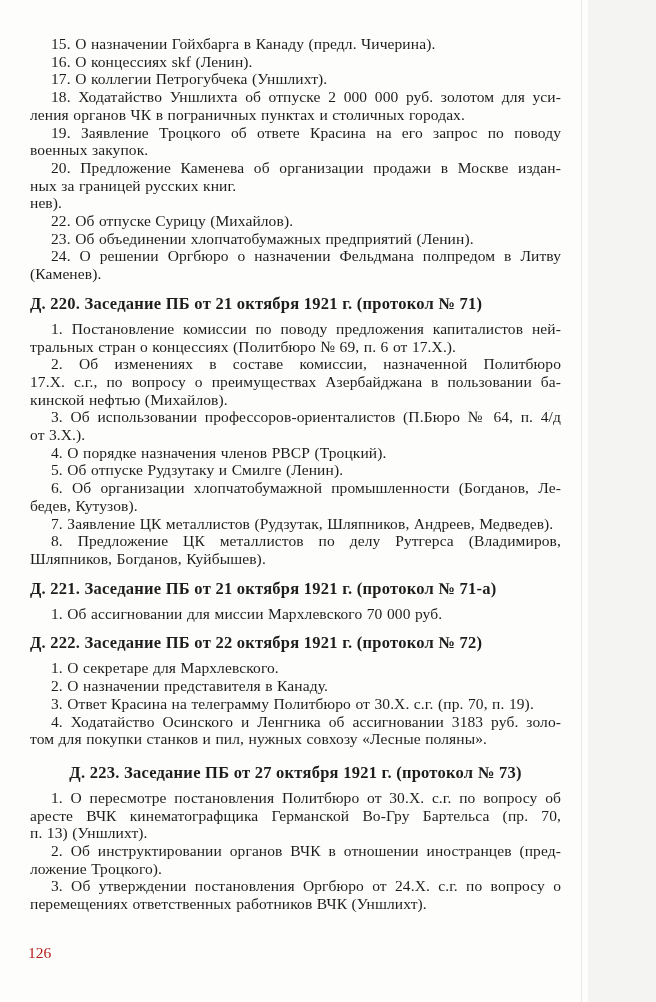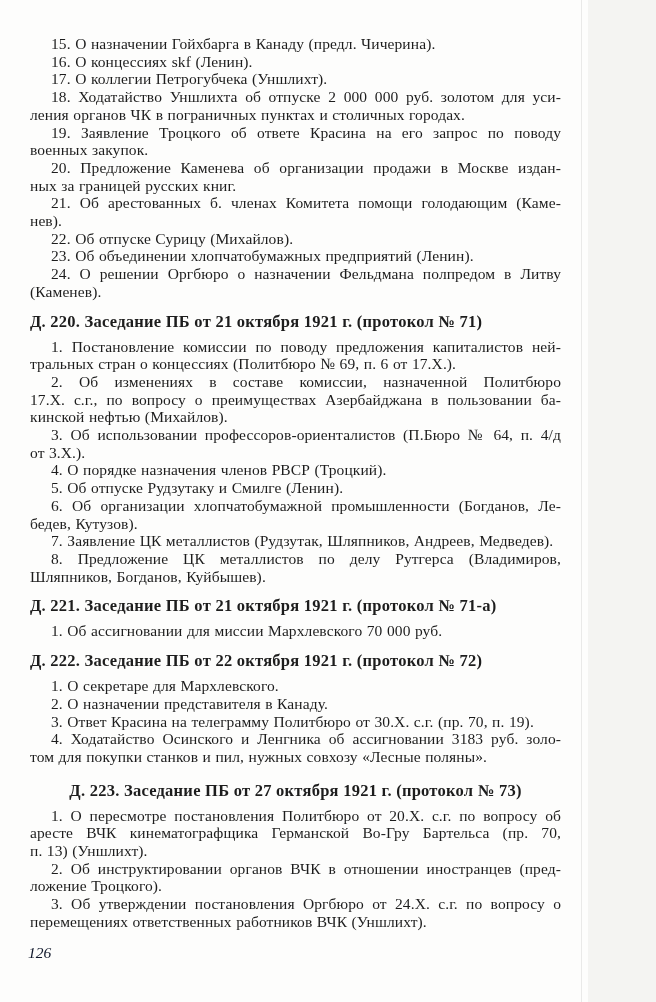--- a/index.html
+++ b/index.html
@@ -39,22 +39,21 @@
     font-weight: bold;
     line-height: 24px;
     letter-spacing: 0.25px;
     margin: 9px 0 4px 0;
   }
   .heading.big-gap { margin-top: 13px; text-align: center; }
   .pagenum {
     position: absolute;
     left: 28px; top: 944px;
     font-size: 15.5px;
-    color: #0f172a;
-    font-style: italic;
+    color: #b91c1c;
   }
 </style>
 </head>
 <body>
 
 <div class="page">
 
   <div class="block">
     <div class="item">
       <div class="line first last">15. О назначении Гойхбарга в Канаду (предл. Чичерина).</div>
@@ -71,21 +70,20 @@
     </div>
     <div class="item">
       <div class="line first">19. Заявление Троцкого об ответе Красина на его запрос по поводу</div>
       <div class="line last">военных закупок.</div>
     </div>
     <div class="item">
       <div class="line first">20. Предложение Каменева об организации продажи в Москве издан-</div>
       <div class="line last">ных за границей русских книг.</div>
     </div>
     <div class="item">
-      <div class="line first">21. Об арестованных б. членах Комитета помощи голодающим (Каме-</div>
       <div class="line last">нев).</div>
     </div>
     <div class="item">
       <div class="line first last">22. Об отпуске Сурицу (Михайлов).</div>
     </div>
     <div class="item">
       <div class="line first last">23. Об объединении хлопчатобумажных предприятий (Ленин).</div>
     </div>
     <div class="item">
       <div class="line first">24. О решении Оргбюро о назначении Фельдмана полпредом в Литву</div>
@@ -147,21 +145,21 @@
     </div>
     <div class="item">
       <div class="line first">4. Ходатайство Осинского и Ленгника об ассигновании 3183 руб. золо-</div>
       <div class="line last">том для покупки станков и пил, нужных совхозу «Лесные поляны».</div>
     </div>
   </div>
 
   <div class="section">
     <div class="heading big-gap">Д. 223. Заседание ПБ от 27 октября 1921 г. (протокол № 73)</div>
     <div class="item">
-      <div class="line first">1. О пересмотре постановления Политбюро от 20.X. с.г. по вопросу об</div>
+      <div class="line first">1. О пересмотре постановления Политбюро от 30.X. с.г. по вопросу об</div>
       <div class="line">аресте ВЧК кинематографщика Германской Во-Гру Бартельса (пр. 70,</div>
       <div class="line last">п. 13) (Уншлихт).</div>
     </div>
     <div class="item">
       <div class="line first">2. Об инструктировании органов ВЧК в отношении иностранцев (пред-</div>
       <div class="line last">ложение Троцкого).</div>
     </div>
     <div class="item">
       <div class="line first">3. Об утверждении постановления Оргбюро от 24.X. с.г. по вопросу о</div>
       <div class="line last">перемещениях ответственных работников ВЧК (Уншлихт).</div>

